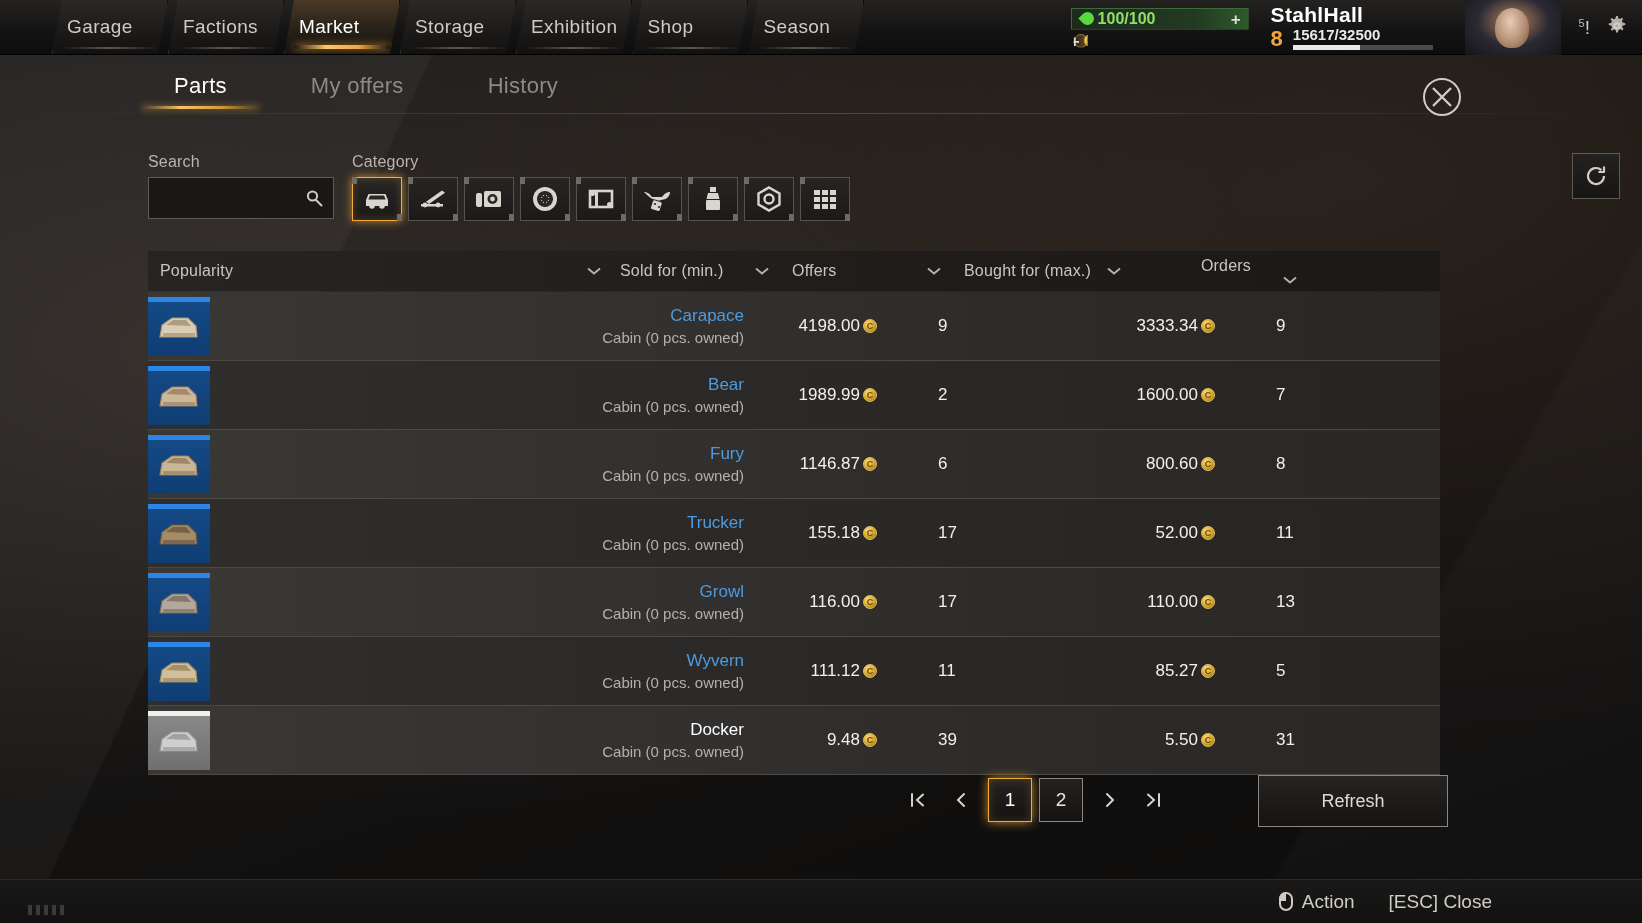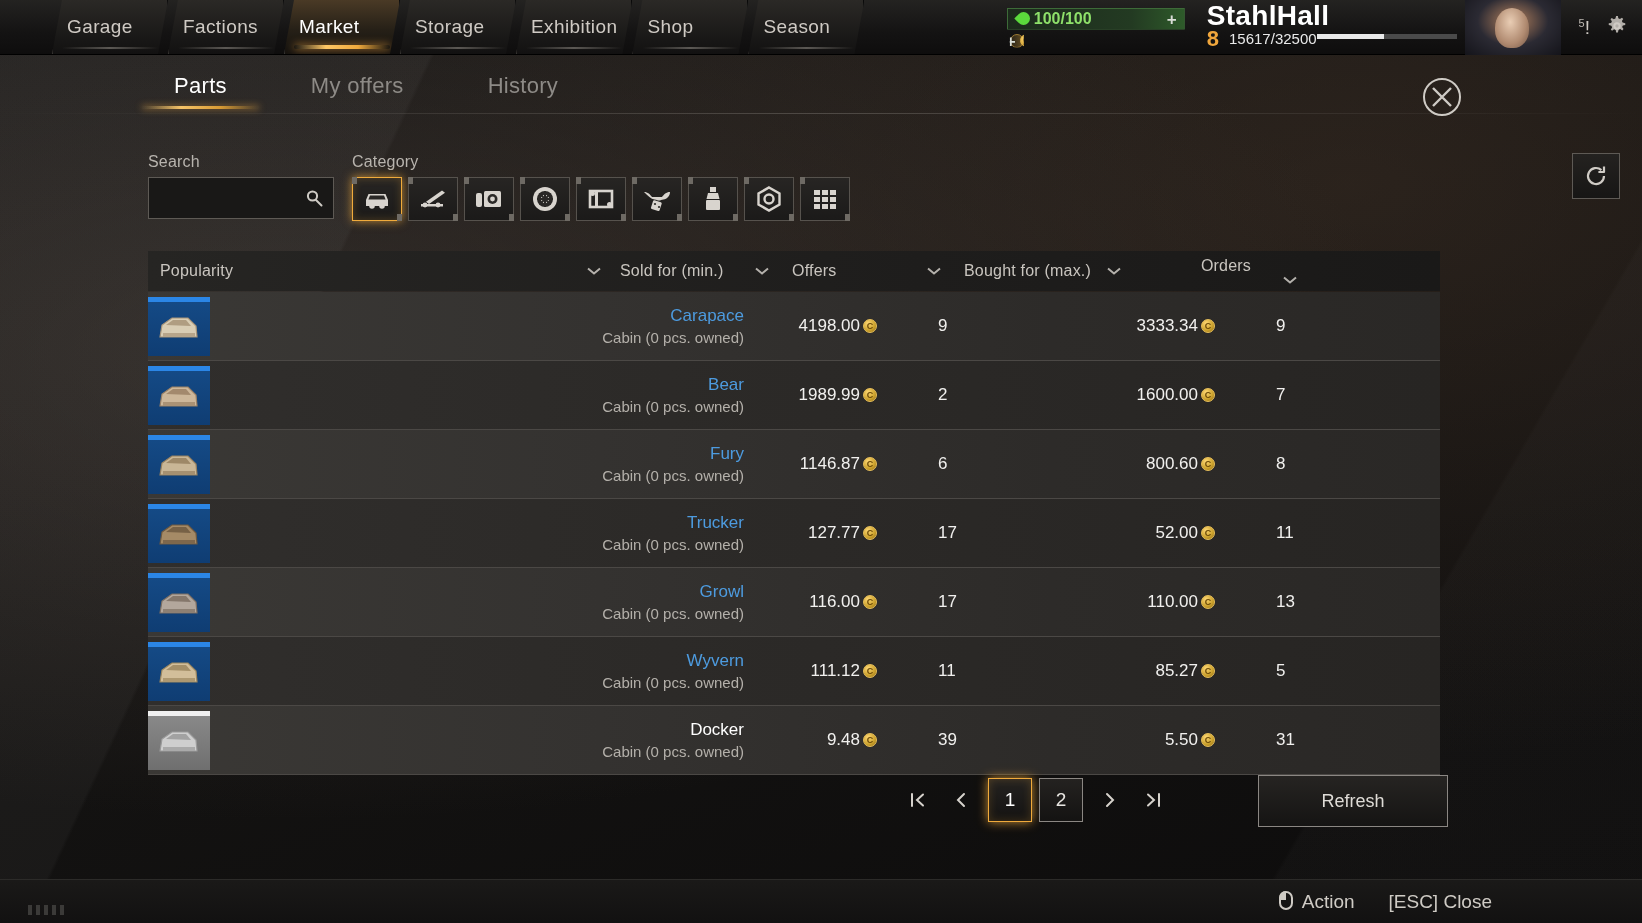--- a/index.html
+++ b/index.html
@@ -44,24 +44,24 @@
     border:1px solid #3d6b38;color:#8ee06a;}
   .resbar.coin{background:linear-gradient(90deg,#2a2418,#53411f 70%,#8c6a26);
     border:1px solid #9c7a32;color:#f3e0b0;}
   .resicon{width:13px;height:13px;border-radius:50%;margin-right:4px;flex:none;}
   .resicon.drop{background:#5bd93c;border-radius:50% 50% 50% 0;transform:rotate(45deg);}
   .resicon.c{background:radial-gradient(circle at 35% 30%,#ffd873,#c58f1c);
     border:1px solid #e2b64a;font-size:9px;color:#5a3d06;text-align:center;line-height:11px;font-weight:bold;}
   .resplus{position:absolute;right:7px;top:1px;font-size:17px;color:#d9ddd6;font-weight:bold;}
 
   .playerbox{display:flex;flex-direction:column;justify-content:center;padding-left:14px;min-width:200px;}
-  .pname{font-size:28px;font-weight:bold;color:#fff;line-height:20px;letter-spacing:.3px;}
+  .pname{font-size:21px;font-weight:bold;color:#fff;line-height:20px;letter-spacing:.3px;}
   .prow{display:flex;align-items:center;gap:10px;margin-top:2px;}
   .plevel{font-size:22px;font-weight:bold;color:#f0a63c;line-height:22px;}
-  .pxpwrap{display:flex;flex-direction:row;}
+  .pxpwrap{display:flex;flex-direction:column;font-weight:bold;}
   .pxptext{font-size:15px;color:#e9e9e9;line-height:15px;}
   .pxpbar{width:140px;height:5px;background:#4a4a4a;margin-top:3px;}
   .pxpfill{height:100%;width:48%;background:#e9e9e9;}
 
   .avatar{width:96px;height:55px;margin-left:8px;
     background:radial-gradient(ellipse at 50% 38%,#d7b79b 0 14%,#7b5d4c 22%,#2b2a33 52%,#14141a 100%);
     position:relative;overflow:hidden;}
   .avatar:after{content:"";position:absolute;left:30px;top:8px;width:34px;height:40px;border-radius:50% 50% 45% 45%;
     background:radial-gradient(ellipse at 45% 35%,#e9cdb4,#b08a70 60%,#6d5243);}
   .topicons{display:flex;align-items:center;gap:16px;padding:0 14px 0 18px;}
@@ -156,21 +156,21 @@
     background:linear-gradient(#242220,#141312);border:1px solid #8b8783;color:#e8e6e2;font-size:19px;cursor:pointer;}
   .pnum.active{border-color:#f0ab3c;box-shadow:0 0 10px rgba(240,170,60,.8),inset 0 0 10px rgba(240,170,60,.22);color:#fff;}
   .refreshbtn{position:absolute;right:0;top:2px;width:190px;height:52px;
     background:linear-gradient(#262422,#151413);border:1px solid #8b8783;color:#dedbd6;font-size:18px;
     display:flex;align-items:center;justify-content:center;cursor:pointer;}
 
   
   .statusbar{position:absolute;left:0;bottom:0;width:1642px;height:44px;
     background:linear-gradient(#1a1918,#121111);border-top:1px solid #2c2b29;
     display:flex;align-items:center;justify-content:flex-end;gap:34px;padding-right:150px;}
-  .sitem{display:flex;gap:9px;font-size:19px;color:#cfcbc5;}
+  .sitem{display:flex;align-items:center;gap:9px;font-size:19px;color:#cfcbc5;}
   .mouseico{width:14px;height:19px;border:2px solid #cfcbc5;border-radius:7px;position:relative;}
   .mouseico:after{content:"";position:absolute;left:-2px;top:-2px;width:7px;height:9px;
     background:#cfcbc5;border-radius:7px 0 0 0;}
   .corner{position:absolute;left:28px;bottom:8px;width:40px;height:10px;
     background:repeating-linear-gradient(90deg,#3b3a38 0 4px,transparent 4px 8px);}
 </style>
 </head>
 <body>
 
 <div id="app">
@@ -509,21 +509,21 @@
     <path d="M6 28 L8 16 L18 9 L34 9 L42 17 L43 28 Z" fill="#a58a66" stroke="#6e5941" stroke-width="1.2"></path>
     <path d="M12 16 L19 11 L32 11 L37 17 Z" fill="#6e5941" opacity=".85"></path>
     <rect x="9" y="24" width="32" height="3.5" fill="#6e5941" opacity=".7"></rect>
               </svg></div>
     </div>
     <div class="itemtxt">
       <div class="iname rare">Trucker</div>
       <div class="isub">Cabin (0 pcs. owned)</div>
     </div>
     <div class="cell c-sold">
-      <span>127.77</span>
+      <span>155.18</span>
       <span class="coin">C</span>
     </div>
     <div class="cell c-offers">
       <span>17</span>
     </div>
     <div class="cell c-bought">
       <span>52.00</span>
       <span class="coin">C</span>
     </div>
     <div class="cell c-orders">

